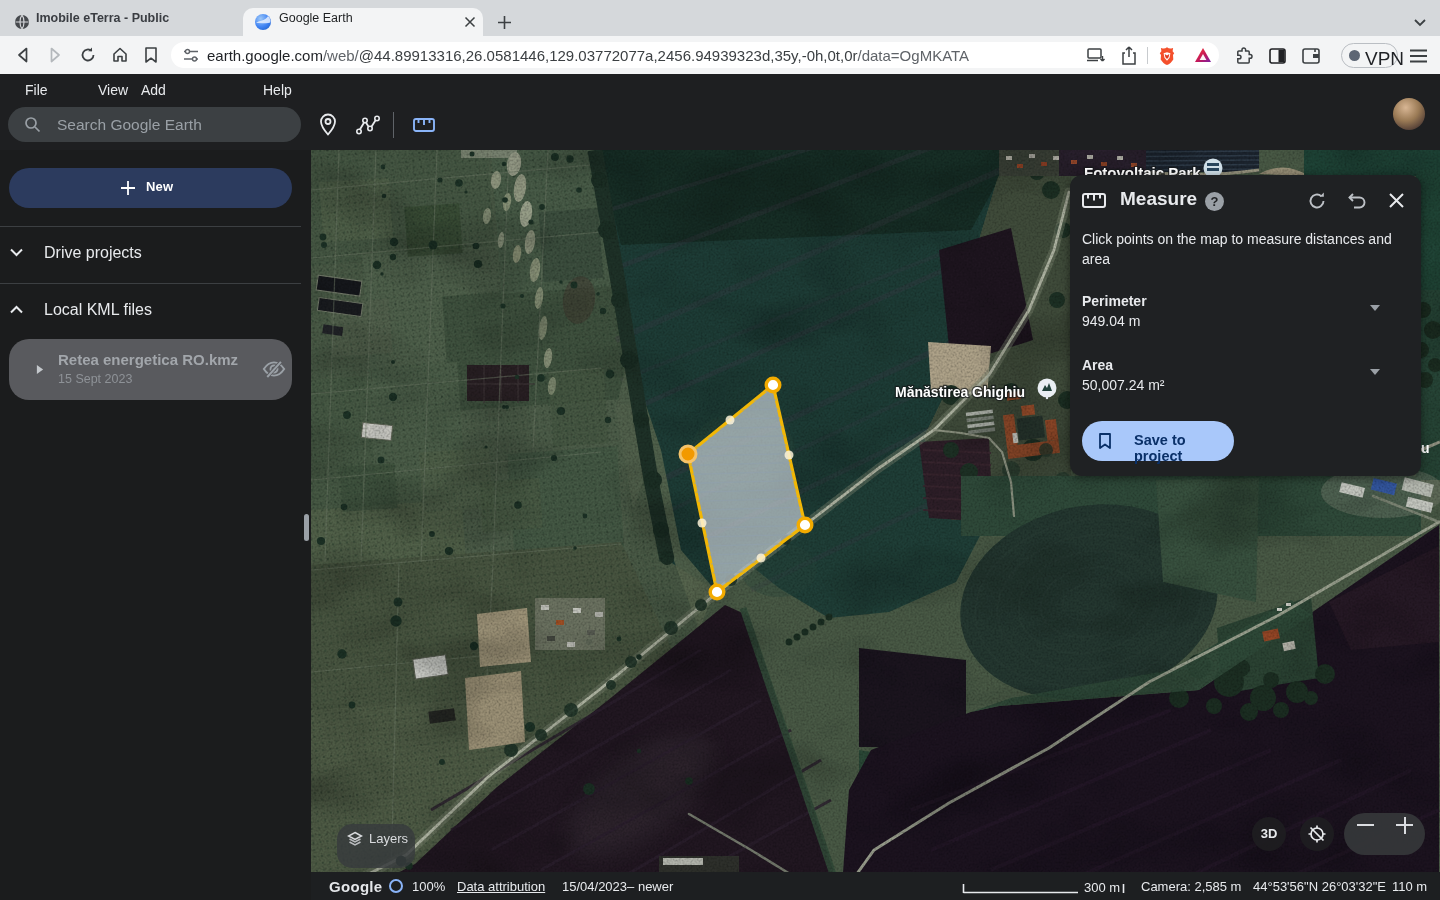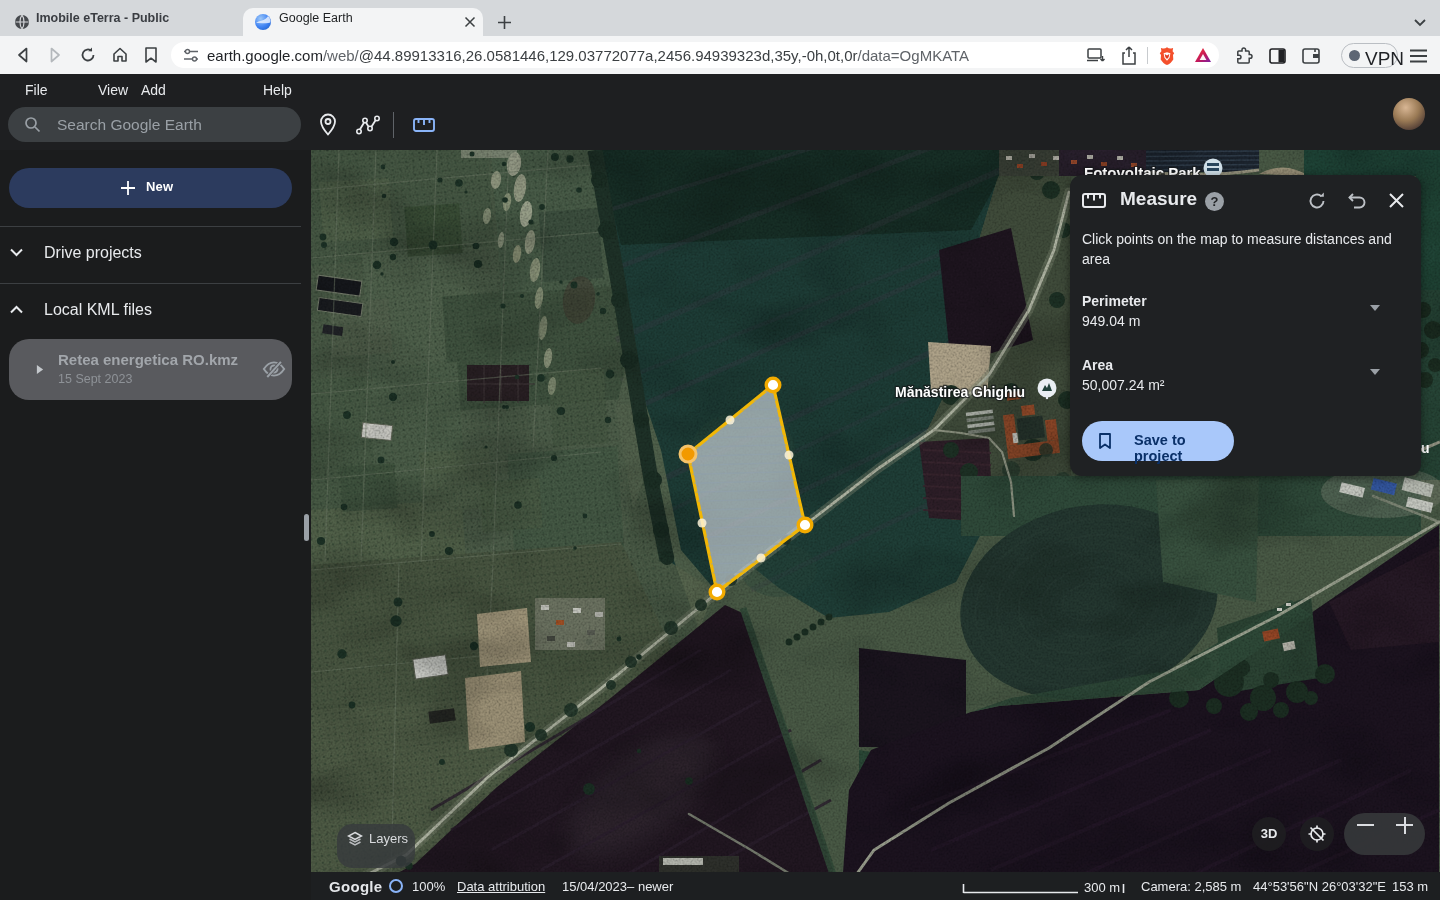--- a/index.html
+++ b/index.html
@@ -701,14 +701,14 @@
   <div class="itm" style="left:78px;top:7px;width:14px;height:14px;border-radius:50%;border:2.5px solid #8ab4f8;"></div>
   <div class="itm" style="left:101px;">100%</div>
   <div class="itm" style="left:146px;text-decoration:underline;">Data attribution</div>
   <div class="itm" style="left:251px;">15/04/2023– newer</div>
   <svg class="itm" style="left:651px;top:8px" width="165" height="14" viewBox="0 0 165 14">
     <path d="M1.5 4v9M1.5 12.5H116M161.5 4v9" stroke="#e8eaed" stroke-width="1.6" fill="none"></path>
     <text x="122" y="12" font-size="13" fill="#e8eaed" font-family="Liberation Sans">300 m</text>
   </svg>
   <div class="itm" style="left:830px;">Camera: 2,585 m</div>
   <div class="itm" style="left:942px;">44°53'56"N 26°03'32"E</div>
-  <div class="itm" style="left:1081px;">153 m</div>
+  <div class="itm" style="left:1081px;">110 m</div>
 </div>
 
 </body></html>

